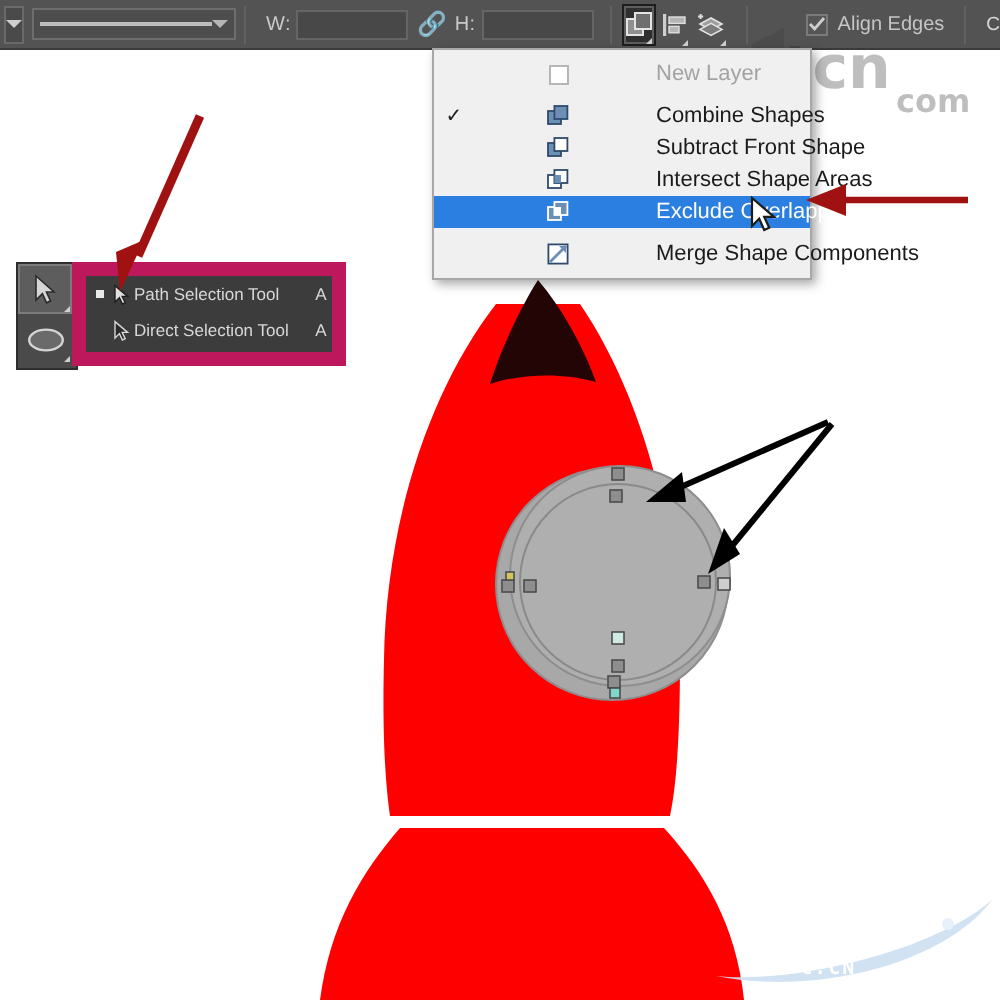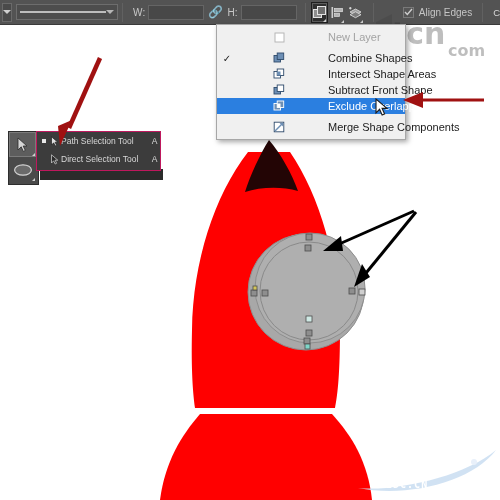--- a/index.html
+++ b/index.html
@@ -82,21 +82,21 @@
     position:absolute;left:8px;top:131px;width:29px;height:52px;
     background:#4a4a4a;border:1px solid #2d2d2d;z-index:30;
   }
   .tool-cell{width:27px;height:25px;display:flex;align-items:center;justify-content:center;position:relative;}
   .tool-cell.sel{background:#5d5d5d;box-shadow:inset 0 0 0 1px #7b7b7b;}
   .tri-mark{position:absolute;right:1px;bottom:1px;width:0;height:0;
     border-left:3px solid transparent;border-bottom:3px solid #d0d0d0;}
 
   .flyout{
     position:absolute;left:36px;top:131px;width:123px;height:38px;
-    background:#3c3c3c;border:1px solid #be185d;z-index:31;
+    background:#3c3c3c;border:7px solid #be185d;z-index:31;
   }
   .flyout-row{
     height:18px;display:flex;align-items:center;color:#d8d8d8;font-size:8.5px;
     padding-left:2px;box-sizing:border-box;
   }
   .fly-dot{width:9px;flex:0 0 9px;display:flex;align-items:center;justify-content:center;}
   .fly-dot i{width:4px;height:4px;background:#e8e8e8;display:block;}
   .fly-ico{width:13px;flex:0 0 13px;display:flex;align-items:center;justify-content:center;}
   .fly-name{flex:1;white-space:nowrap;}
   .fly-key{width:11px;flex:0 0 11px;text-align:center;}
@@ -264,37 +264,37 @@
           <rect x="4.2" y="1" width="6.5" height="6.5" fill="#6d8fb5" stroke="#2e4a6b" stroke-width=".9"></rect>
         </svg>
       </span>
       <span class="menu-text">Combine Shapes</span>
     </div>
 
     <div class="menu-row">
       <span class="menu-check"></span>
       <span class="menu-ico">
         <svg width="12" height="12" viewBox="0 0 12 12">
+          <rect x="1" y="3.5" width="6.5" height="6.5" fill="#6d8fb5" stroke="#2e4a6b" stroke-width=".9"></rect>
+          <rect x="4.2" y="1" width="6.5" height="6.5" fill="#ffffff" stroke="#2e4a6b" stroke-width=".9"></rect>
+        </svg>
+      </span>
+      <span class="menu-text">Subtract Front Shape</span>
+    </div>
+
+    <div class="menu-row">
+      <span class="menu-check"></span>
+      <span class="menu-ico">
+        <svg width="12" height="12" viewBox="0 0 12 12">
           <rect x="1" y="3.5" width="6.5" height="6.5" fill="#ffffff" stroke="#2e4a6b" stroke-width=".9"></rect>
           <rect x="4.2" y="1" width="6.5" height="6.5" fill="#ffffff" stroke="#2e4a6b" stroke-width=".9"></rect>
           <rect x="4.2" y="3.5" width="3.3" height="4" fill="#6d8fb5"></rect>
         </svg>
       </span>
       <span class="menu-text">Intersect Shape Areas</span>
-    </div>
-
-    <div class="menu-row">
-      <span class="menu-check"></span>
-      <span class="menu-ico">
-        <svg width="12" height="12" viewBox="0 0 12 12">
-          <rect x="1" y="3.5" width="6.5" height="6.5" fill="#6d8fb5" stroke="#2e4a6b" stroke-width=".9"></rect>
-          <rect x="4.2" y="1" width="6.5" height="6.5" fill="#ffffff" stroke="#2e4a6b" stroke-width=".9"></rect>
-        </svg>
-      </span>
-      <span class="menu-text">Subtract Front Shape</span>
     </div>
 
     <div class="menu-row selected">
       <span class="menu-check"></span>
       <span class="menu-ico">
         <svg width="12" height="12" viewBox="0 0 12 12">
           <rect x="1" y="3.5" width="6.5" height="6.5" fill="#6d8fb5" stroke="#ffffff" stroke-width=".9"></rect>
           <rect x="4.2" y="1" width="6.5" height="6.5" fill="#6d8fb5" stroke="#ffffff" stroke-width=".9"></rect>
           <rect x="4.2" y="3.5" width="3.3" height="4" fill="#ffffff"></rect>
         </svg>

